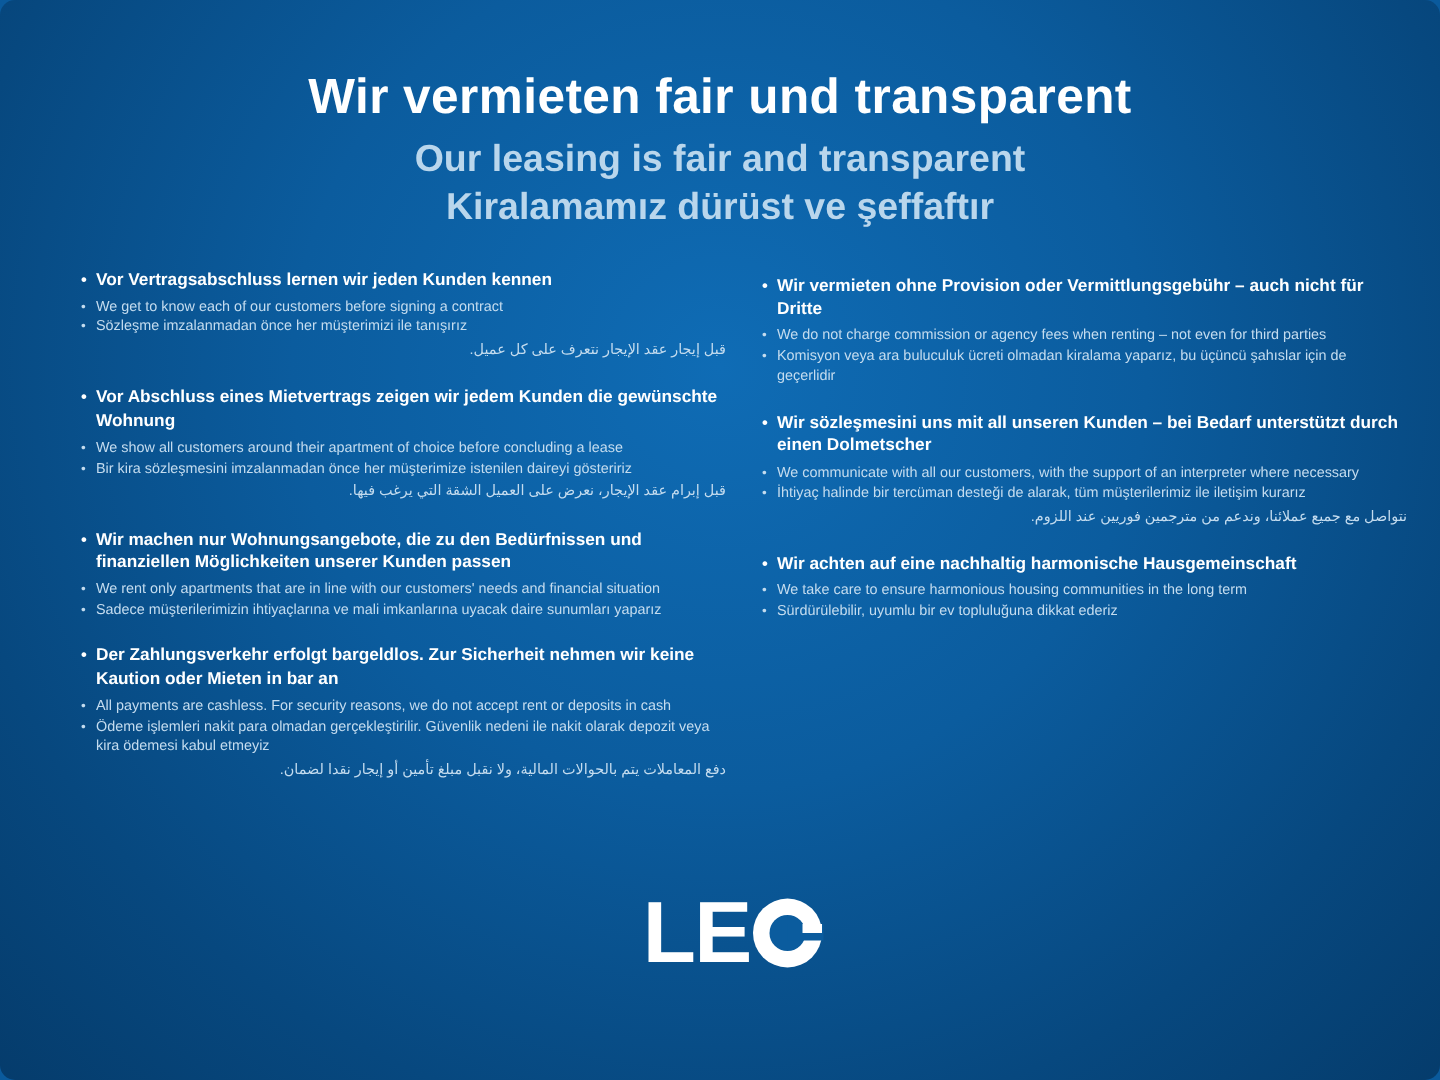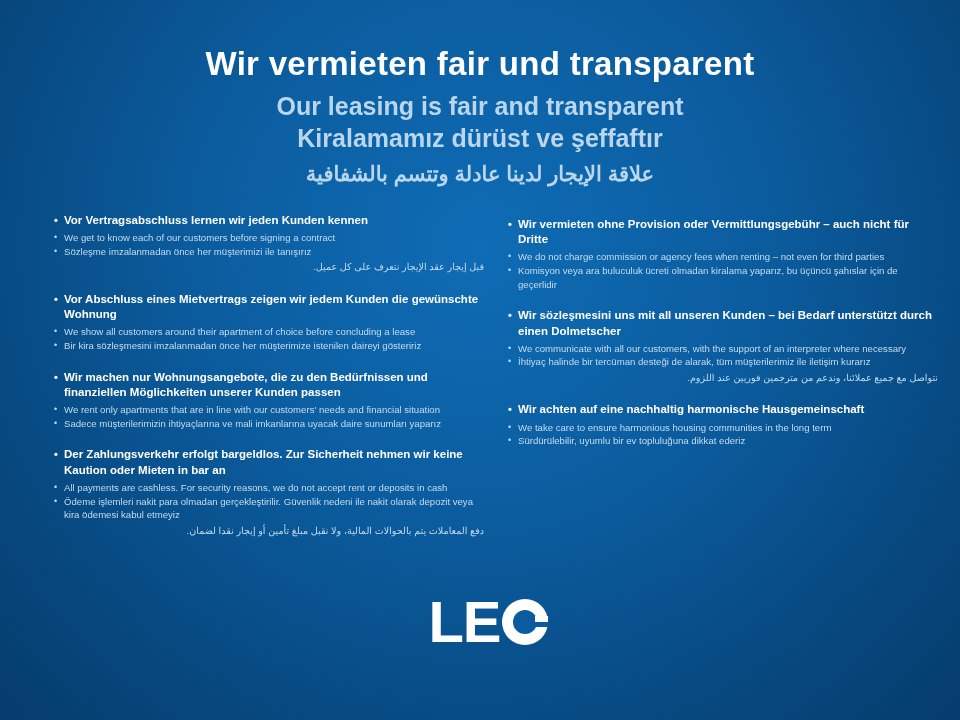--- a/index.html
+++ b/index.html
@@ -14,20 +14,21 @@
     color: #ffffff;
     overflow: hidden;
     position: relative;
   }
   .slide {
     position: relative;
     width: 960px;
     height: 720px;
     background: radial-gradient(ellipse at 50% 34%, #0f6cb5 0%, #0b5c9e 42%, #07487f 76%, #053c6c 100%);
     box-sizing: border-box;
+    border-radius: 10px;
   }
   .headings {
     text-align: center;
     padding-top: 44px;
   }
   .title-de {
     font-size: 33px;
     font-weight: bold;
     letter-spacing: 0.3px;
     line-height: 1.2;
@@ -165,21 +166,20 @@
 </style>
 </head>
 <body>
 
 <div class="slide">
 
   <div class="headings">
     <h1 class="title-de">Wir vermieten fair und transparent</h1>
     <div class="title-en">Our leasing is fair and transparent</div>
     <div class="title-tr">Kiralamamız dürüst ve şeffaftır</div>
-    <div class="title-ar">علاقة الإيجار لدينا عادلة وتتسم بالشفافية</div>
   </div>
 
   <div class="columns">
 
     <div class="col col-left">
 
       <div class="block">
         <div class="b-de">
           <span class="bullet">•</span>
           <span class="txt">Vor Vertragsabschluss lernen wir jeden Kunden kennen</span>
@@ -201,20 +201,21 @@
           <span class="txt">Vor Abschluss eines Mietvertrags zeigen wir jedem Kunden die gewünschte Wohnung</span>
         </div>
         <div class="b-line">
           <span class="bullet">•</span>
           <span class="txt">We show all customers around their apartment of choice before concluding a lease</span>
         </div>
         <div class="b-line">
           <span class="bullet">•</span>
           <span class="txt">Bir kira sözleşmesini imzalanmadan önce her müşterimize istenilen daireyi gösteririz</span>
         </div>
+        <div class="b-ar">قبل إبرام عقد الإيجار، نعرض على العميل الشقة التي يرغب فيها.</div>
       </div>
 
       <div class="block">
         <div class="b-de">
           <span class="bullet">•</span>
           <span class="txt">Wir machen nur Wohnungsangebote, die zu den Bedürfnissen und finanziellen Möglichkeiten unserer Kunden passen</span>
         </div>
         <div class="b-line">
           <span class="bullet">•</span>
           <span class="txt">We rent only apartments that are in line with our customers' needs and financial situation</span>

